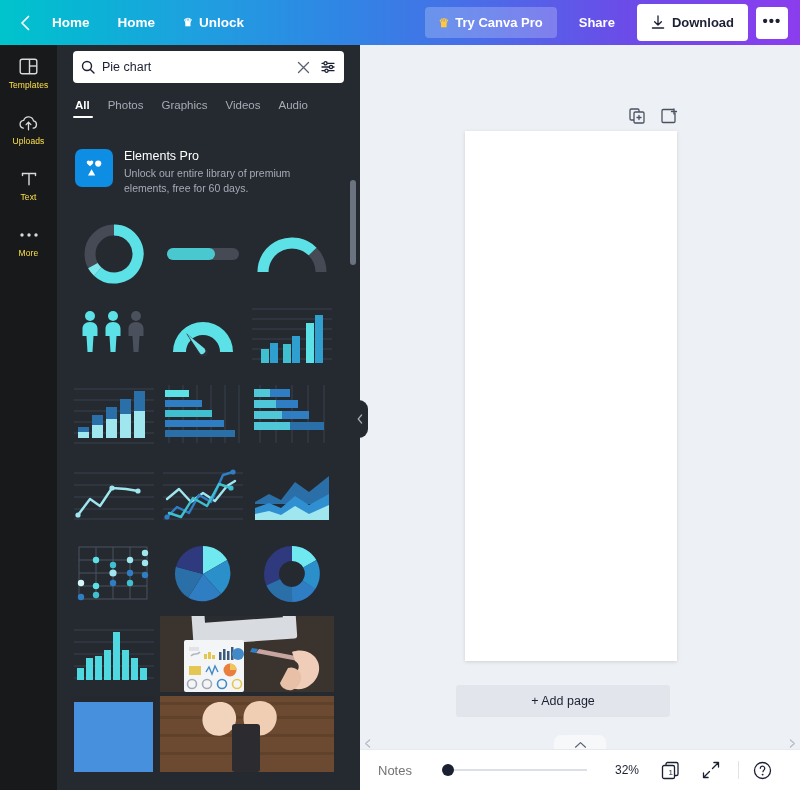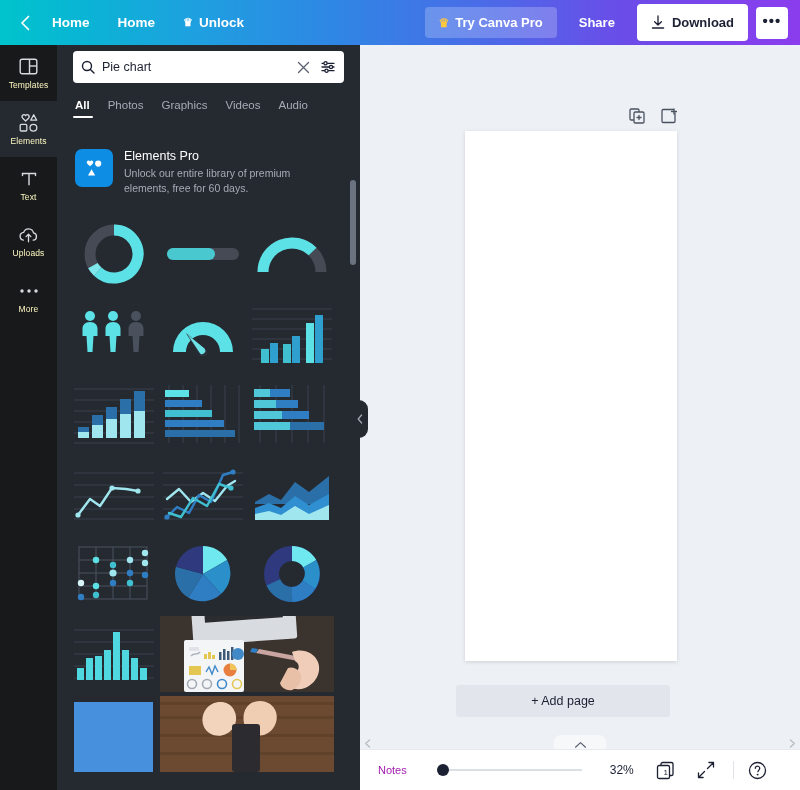--- a/index.html
+++ b/index.html
@@ -55,21 +55,21 @@
   }
 
   
   .rail {
     position:absolute; left:0; top:45px; width:57px; height:745px;
     background:#18191b; z-index:15;
   }
   .rail-item {
     width:57px; height:56px; display:flex; flex-direction:column;
     align-items:center; justify-content:center; gap:3px; cursor:pointer;
-    color:#fef9c3;
+    color:#fde047;
     text-align:center;
   }
   .rail-item.active { background:#252a31; }
   .rail-label { font-size:8.5px; letter-spacing:.1px; }
   .rail-icon { height:20px; display:flex; align-items:center; justify-content:center; }
 
   
   .panel {
     position:absolute; left:57px; top:45px; width:303px; height:745px;
     background:#252a31; overflow:hidden; z-index:10;
@@ -167,21 +167,21 @@
     display:flex; align-items:flex-end; justify-content:center;
     cursor:pointer; z-index:3;
   }
 
   .bottombar {
     position:absolute; left:0; bottom:0; width:440px; height:41px;
     background:#fff; display:flex; align-items:center;
     border-top:1px solid #e6e9ee; z-index:4;
   }
   .notes-btn {
-    font-size:11px; color:#a21caf; margin-left:18px; cursor:pointer;
+    font-size:13px; color:#737373; margin-left:18px; cursor:pointer;
     background:none; border:none; font-family:"Liberation Sans", sans-serif;text-align:right;
   }
   .slider { margin-left:30px; display:flex; align-items:center; width:145px; cursor:pointer; }
   .slider-knob { width:12px; height:12px; border-radius:50%; background:#1c2033; flex:0 0 12px; }
   .slider-track { height:2px; background:#dcdfe5; flex:1; }
   .zoom-val { margin-left:28px; font-size:12px; color:#1c2033; }
   .bb-ic { margin-left:22px; cursor:pointer; display:flex; align-items:center; }
   .bb-sep { width:1px; height:18px; background:#e0e3e9; margin-left:18px; }
   .watermark {
     position:absolute; right:8px; bottom:6px; font-size:11px; color:#6d7078;
@@ -238,50 +238,39 @@
       <span class="rail-icon">
         <svg width="19" height="19" viewBox="0 0 19 19" fill="none">
           <rect x="1.2" y="2.2" width="16.6" height="14.6" rx="2" stroke="#d8dade" stroke-width="1.4"></rect>
           <path d="M10.5 2.8v13.4" stroke="#d8dade" stroke-width="1.4"></path>
           <path d="M10.5 9h7.2" stroke="#d8dade" stroke-width="1.4"></path>
         </svg>
       </span>
       <span class="rail-label">Templates</span>
     </div>
 
-    <div class="rail-item active">
+
+    <div class="rail-item">
       <span class="rail-icon">
-        <svg width="21" height="20" viewBox="0 0 21 20" fill="none">
-          <path d="M4.6 2.3c1-1 2.5-.7 3 .4.5-1.1 2-1.4 3-.4.9 1 .6 2.4-.3 3.3L7.6 8 5 5.6C4.1 4.7 3.7 3.3 4.6 2.3z" stroke="#d8dade" stroke-width="1.3" stroke-linejoin="round"></path>
-          <path d="M15.7 1.8l3 5.4h-6l3-5.4z" stroke="#d8dade" stroke-width="1.3" stroke-linejoin="round"></path>
-          <rect x="2.2" y="11.4" width="6.6" height="6.6" rx="1" stroke="#d8dade" stroke-width="1.3"></rect>
-          <circle cx="15.4" cy="14.7" r="3.4" stroke="#d8dade" stroke-width="1.3"></circle>
-        </svg>
-      </span>
-      <span class="rail-label">Elements</span>
+        <svg width="21" height="18" viewBox="0 0 21 18" fill="none">
+          <path d="M5.3 14.2A4 4 0 015.7 6.3a5.1 5.1 0 019.8.6 3.7 3.7 0 01-.3 7.3" stroke="#d8dade" stroke-width="1.3" stroke-linecap="round"></path>
+          <path d="M10.5 15.8V8.3m0 0L8.1 10.6m2.4-2.3l2.4 2.3" stroke="#d8dade" stroke-width="1.3" stroke-linecap="round" stroke-linejoin="round"></path>
+        </svg>
+      </span>
+      <span class="rail-label">Uploads</span>
     </div>
 
     <div class="rail-item">
       <span class="rail-icon">
         <svg width="18" height="18" viewBox="0 0 18 18" fill="none">
           <path d="M2.5 3.5h13M9 3.5v11.2" stroke="#d8dade" stroke-width="1.4" stroke-linecap="round"></path>
           <path d="M2.5 3.5v2M15.5 3.5v2" stroke="#d8dade" stroke-width="1.4" stroke-linecap="round"></path>
         </svg>
       </span>
       <span class="rail-label">Text</span>
-    </div>
-
-    <div class="rail-item">
-      <span class="rail-icon">
-        <svg width="21" height="18" viewBox="0 0 21 18" fill="none">
-          <path d="M5.3 14.2A4 4 0 015.7 6.3a5.1 5.1 0 019.8.6 3.7 3.7 0 01-.3 7.3" stroke="#d8dade" stroke-width="1.3" stroke-linecap="round"></path>
-          <path d="M10.5 15.8V8.3m0 0L8.1 10.6m2.4-2.3l2.4 2.3" stroke="#d8dade" stroke-width="1.3" stroke-linecap="round" stroke-linejoin="round"></path>
-        </svg>
-      </span>
-      <span class="rail-label">Uploads</span>
     </div>
 
     <div class="rail-item">
       <span class="rail-icon">
         <svg width="20" height="6" viewBox="0 0 20 6" fill="none">
           <circle cx="3" cy="3" r="1.7" fill="#d8dade"></circle>
           <circle cx="10" cy="3" r="1.7" fill="#d8dade"></circle>
           <circle cx="17" cy="3" r="1.7" fill="#d8dade"></circle>
         </svg>
       </span>

